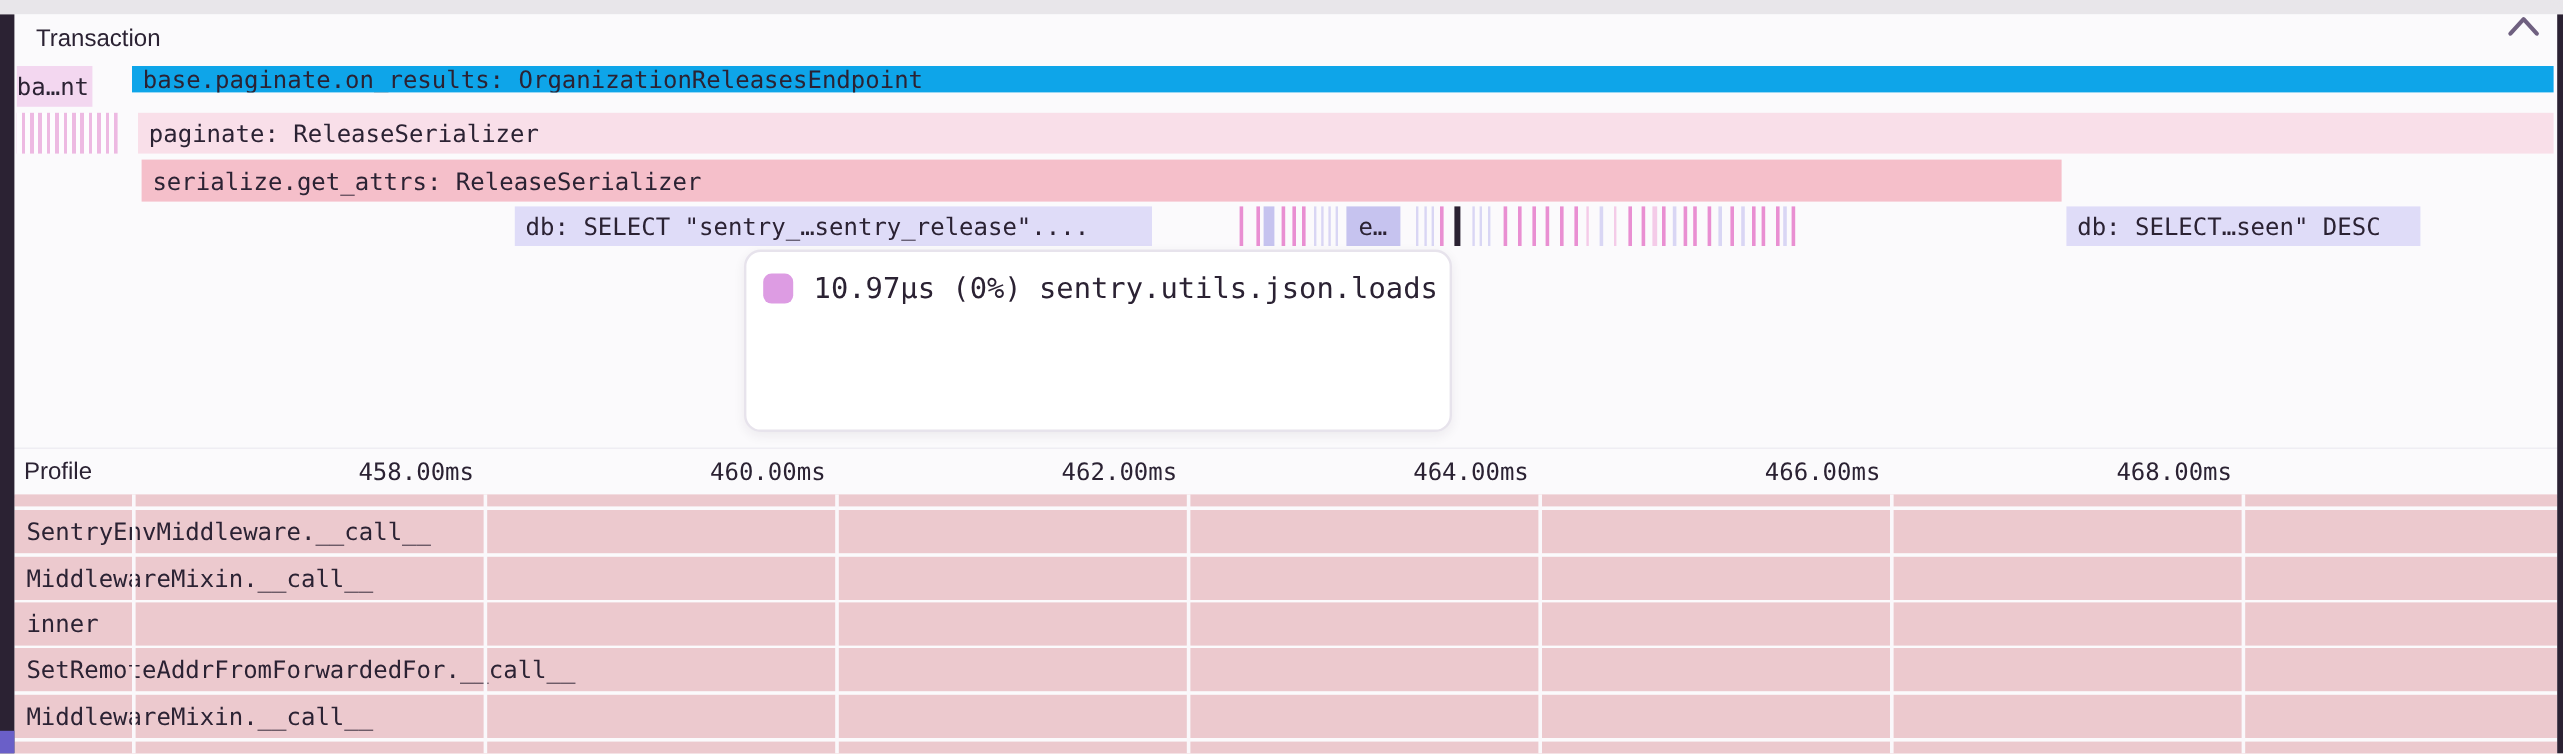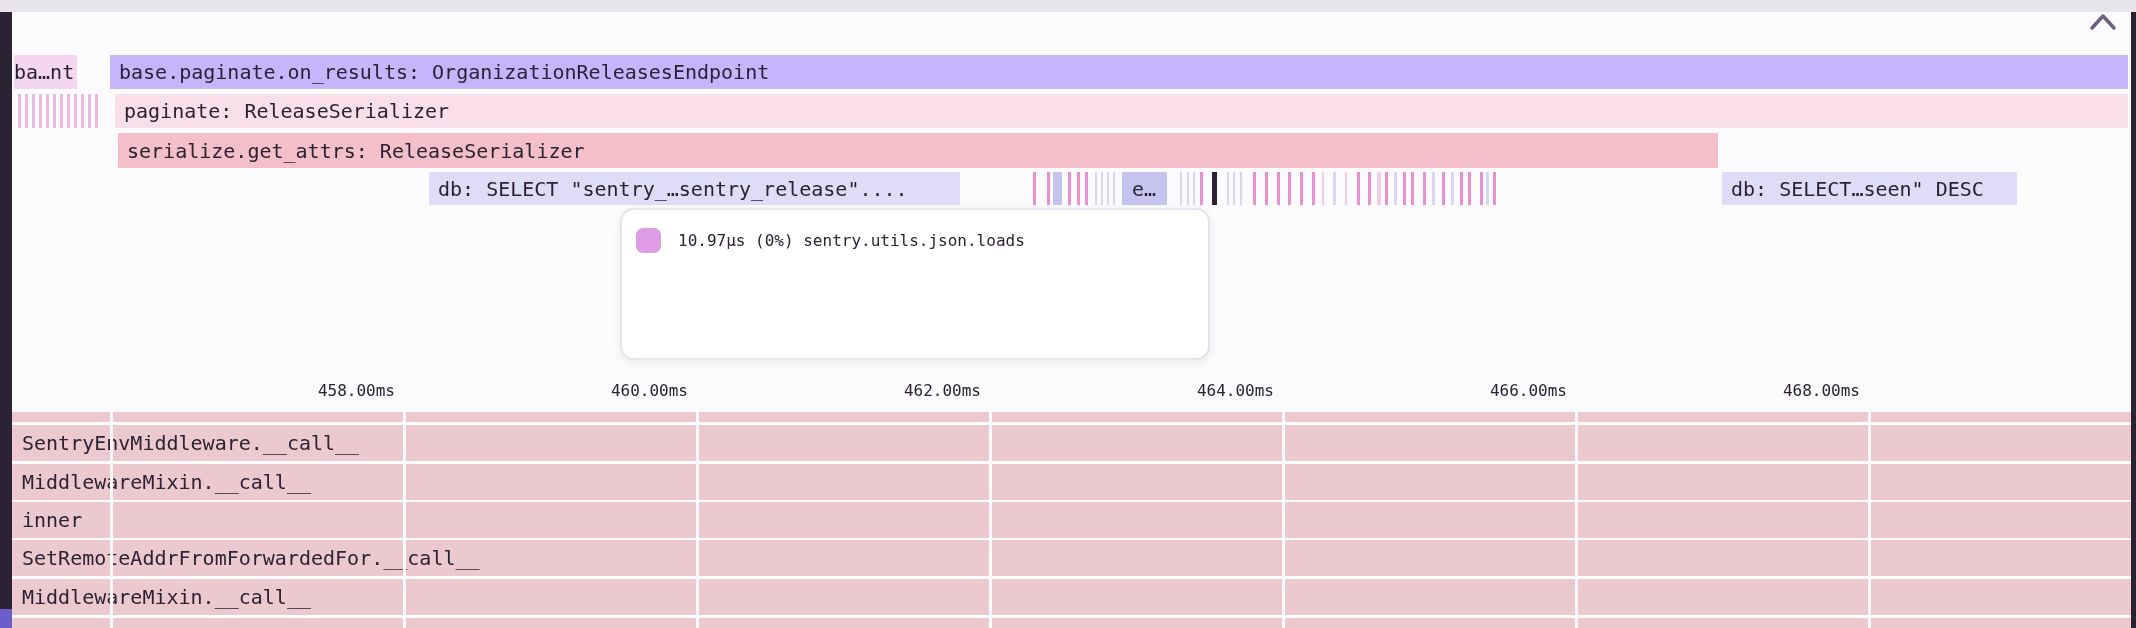--- a/index.html
+++ b/index.html
@@ -13,49 +13,52 @@
   .rail-thumb{left:0;top:609px;width:12px;height:19px;background:#6a5fc8;}
   .tx-header{left:12px;top:12px;width:2119px;height:42px;background:#fbfafc;}
   .tx-title{position:absolute;left:18px;top:9px;}
   .chevron{position:absolute;left:2088px;top:11px;width:30px;height:22px;cursor:pointer;}
   .span-bar{position:absolute;display:flex;align-items:center;padding-left:9px;
             font-size:20px;color:#2b2233;white-space:nowrap;overflow:hidden;box-sizing:border-box;}
   .striped{background:repeating-linear-gradient(90deg,#fdfcfe 0px,#fdfcfe 4px,#edb9e2 4px,#edb9e2 7px);}
   .tick{position:absolute;}
   .tooltip{left:620px;top:208px;width:590px;height:152px;background:#ffffff;
            border:2px solid #e7e3ec;border-radius:14px;box-sizing:border-box;
-           box-shadow:0 3px 10px rgba(43,34,51,0.07);padding:15px 0 0 14px;font-size:16px;}
+           box-shadow:0 3px 10px rgba(43,34,51,0.07);padding:15px 0 0 14px;font-size:24px;}
   .tt-row{display:flex;align-items:center;height:30px;margin-bottom:13px;white-space:nowrap;}
   .tt-swatch{width:25px;height:25px;border-radius:7px;margin-right:17px;flex:0 0 auto;}
   .tt-title{color:#2b2233;}
   .tt-gray{color:#7a6b87;}
   .profile-header{left:0;top:373px;width:2136px;height:39px;background:#fbfafc;
                   border-top:1px solid #eceaf0;border-bottom:2px solid #e5e1f0;box-sizing:content-box;}
   .profile-title{position:absolute;left:20px;top:8px;}
-  .axis-label{position:absolute;top:381px;width:110px;text-align:right;font-size:16px;color:#2b2233;white-space:nowrap;}
+  .axis-label{position:absolute;top:381px;width:110px;text-align:right;font-size:20px;color:#2b2233;white-space:nowrap;}
   .profile-row{position:absolute;left:12px;width:2119px;display:flex;align-items:center;
                padding-left:10px;font-size:20px;color:#2b2233;box-sizing:border-box;
                white-space:nowrap;overflow:hidden;}
   .gridline{position:absolute;width:3px;background:#faf8fb;}
 </style>
 </head>
 <body>
 
 <div class="app" id="app">
 
   <div class="abs top-strip"></div>
 
+  <div class="abs tx-header">
+    <span class="hdr-label tx-title">Transaction</span>
+  </div>
 
   <svg class="abs chevron" viewBox="0 0 30 22">
     <polyline points="4,17 15,5 26,17" fill="none" stroke="#6f6080" stroke-width="3.5" stroke-linecap="round" stroke-linejoin="round"></polyline>
   </svg>
 
   <div id="spans-layer">
       <div class="span-bar" style="left: 14px; top: 55px; width: 63px; height: 34px; background: rgb(243, 215, 240); padding-left: 0;">ba…nt</div>
-      <div class="span-bar" style="left: 110px; top: 55px; width: 2018px; height: 34px; background: #c4b5fd;">base.paginate.on_results: OrganizationReleasesEndpoint</div>
+      <div class="span-bar" style="left: 110px; top: 55px; width: 2018px; height: 22px; background: #0ea5e9;">base.paginate.on_results: OrganizationReleasesEndpoint</div>
       <div class="span-bar striped" style="left: 14px; top: 94px; width: 84px; height: 34px;"></div>
       <div class="span-bar" style="left: 115px; top: 94px; width: 2013px; height: 34px; background: rgb(249, 223, 233);">paginate: ReleaseSerializer</div>
       <div class="span-bar" style="left: 118px; top: 133px; width: 1600px; height: 35px; background: rgb(245, 191, 202);">serialize.get_attrs: ReleaseSerializer</div>
       <div class="span-bar" style="left: 429px; top: 172px; width: 531px; height: 33px; background: rgb(223, 220, 248);">db: SELECT "sentry_…sentry_release"....</div>
       <div class="span-bar" style="left: 1122px; top: 172px; width: 45px; height: 33px; background: rgb(198, 195, 239); padding-left: 10px;">e…</div>
       <div class="span-bar" style="left: 1722px; top: 172px; width: 295px; height: 33px; background: rgb(223, 220, 248);">db: SELECT…seen" DESC</div>
     </div>
   <div id="ticks-layer">
       <div class="tick" style="left: 1033px; top: 172px; width: 3px; height: 33px; background: rgb(233, 143, 210);"></div>
       <div class="tick" style="left: 1047px; top: 172px; width: 3px; height: 33px; background: rgb(233, 143, 210);"></div>
@@ -95,20 +98,23 @@
       <div class="tick" style="left: 1432px; top: 172px; width: 3px; height: 33px; background: rgb(217, 214, 244);"></div>
       <div class="tick" style="left: 1442px; top: 172px; width: 3px; height: 33px; background: rgb(233, 143, 210);"></div>
       <div class="tick" style="left: 1451px; top: 172px; width: 3px; height: 33px; background: rgb(217, 214, 244);"></div>
       <div class="tick" style="left: 1460px; top: 172px; width: 3px; height: 33px; background: rgb(233, 143, 210);"></div>
       <div class="tick" style="left: 1468px; top: 172px; width: 3px; height: 33px; background: rgb(233, 143, 210);"></div>
       <div class="tick" style="left: 1480px; top: 172px; width: 3px; height: 33px; background: rgb(233, 143, 210);"></div>
       <div class="tick" style="left: 1486px; top: 172px; width: 3px; height: 33px; background: rgb(217, 214, 244);"></div>
       <div class="tick" style="left: 1493px; top: 172px; width: 3px; height: 33px; background: rgb(233, 143, 210);"></div>
     </div>
 
+  <div class="abs profile-header">
+    <span class="hdr-label profile-title">Profile</span>
+  </div>
   <div id="axis-layer">
       <div class="axis-label" style="left: 285px;">458.00ms</div>
       <div class="axis-label" style="left: 578px;">460.00ms</div>
       <div class="axis-label" style="left: 871px;">462.00ms</div>
       <div class="axis-label" style="left: 1164px; text-align: right;">464.00ms</div>
       <div class="axis-label" style="left: 1457px;">466.00ms</div>
       <div class="axis-label" style="left: 1750px;">468.00ms</div>
     </div>
   <div id="rows-layer">
       <div class="profile-row" style="top: 412px; height: 10px; background: rgb(236, 201, 206);"></div>

